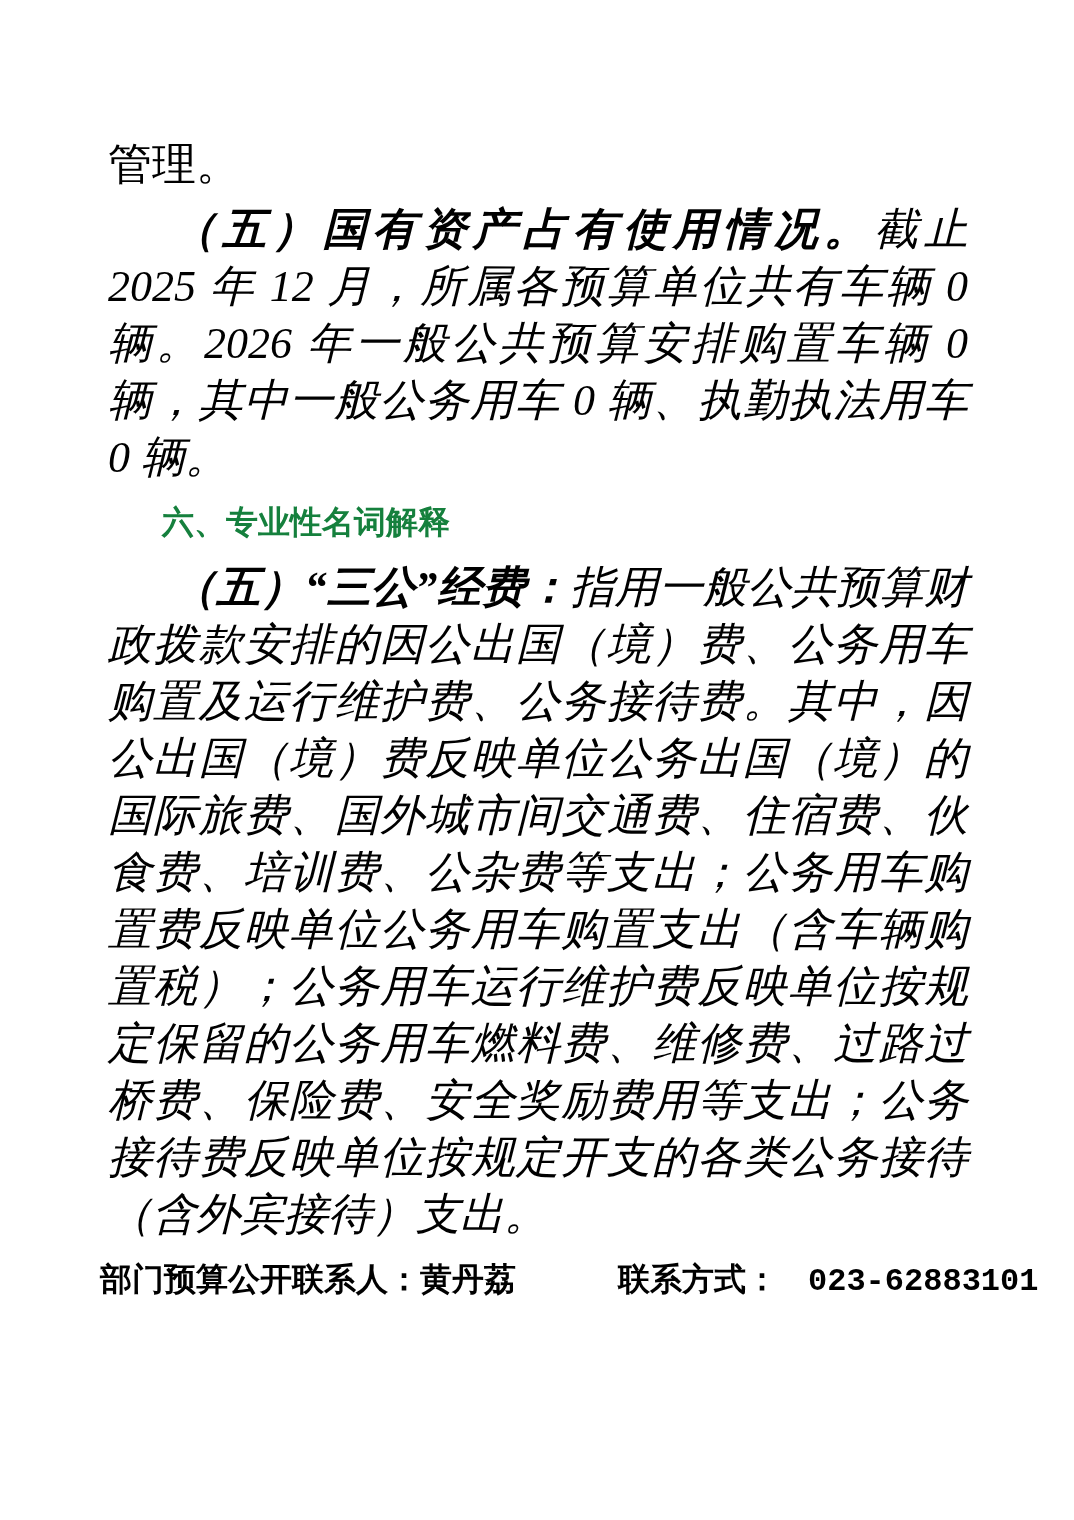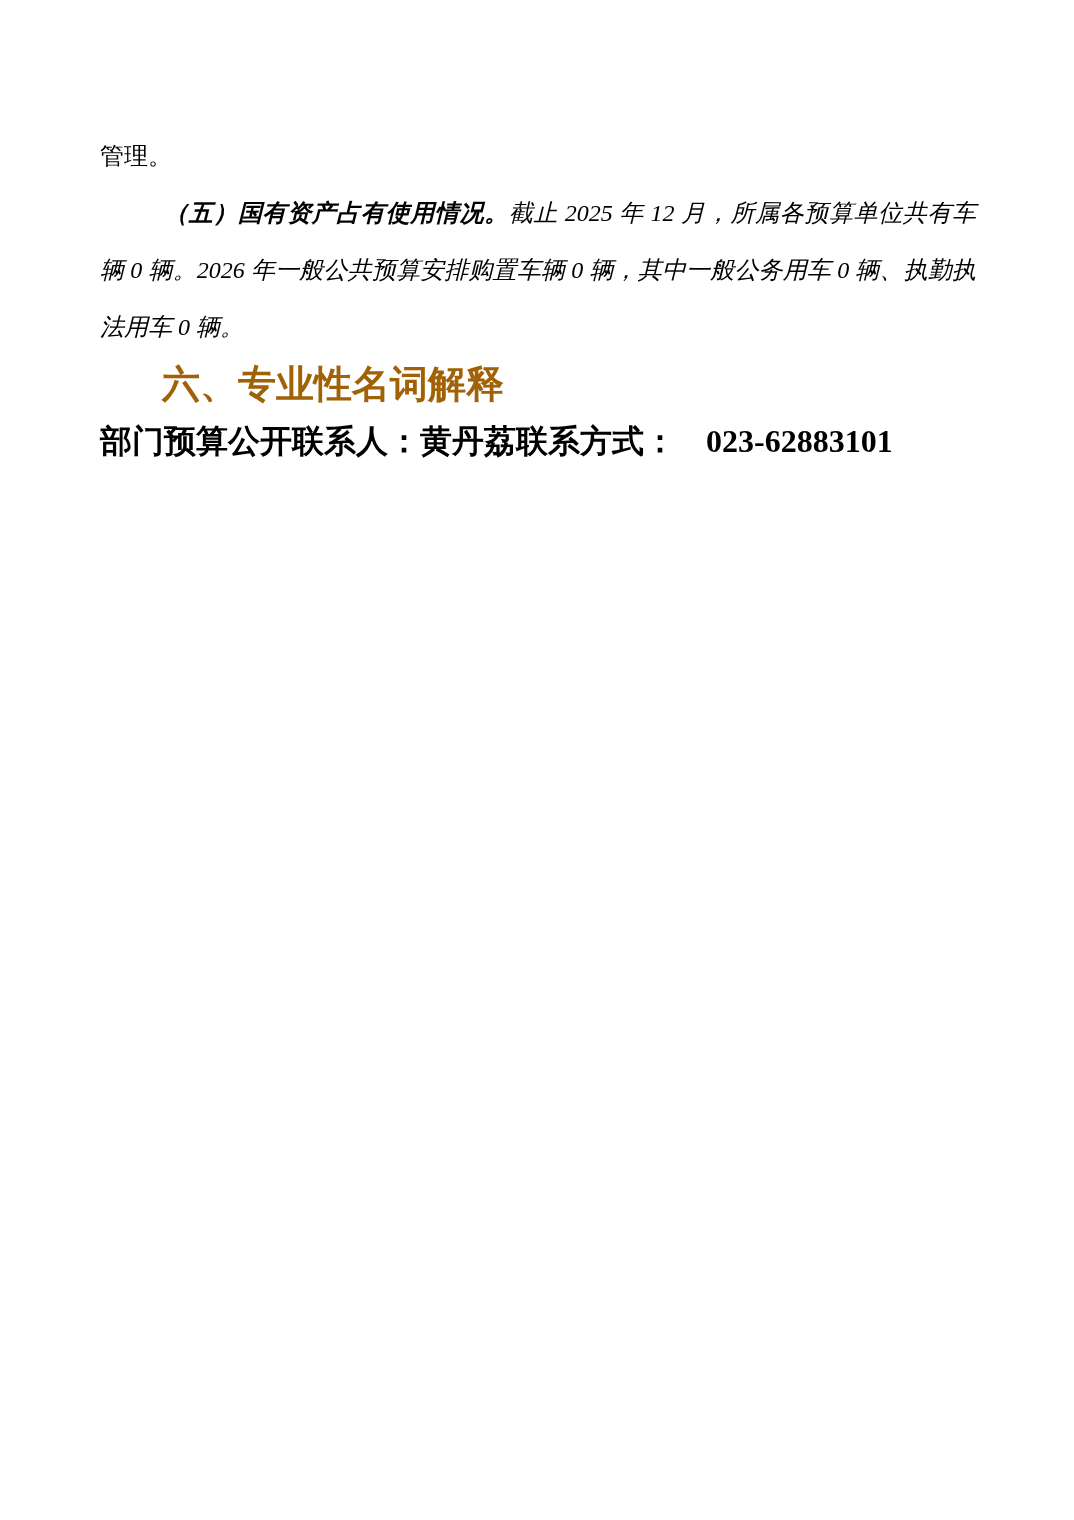--- a/index.html
+++ b/index.html
@@ -16,67 +16,69 @@
     color: #000000;
   }
   .content {
     position: absolute;
     left: 100px;
     top: 128px;
     width: 876px;
   }
   p.body {
     font-family: "Liberation Serif", "DejaVu Serif", serif;
-    font-size: 24px;
+    font-size: 44px;
     line-height: 57px;
-    margin: 0;
+    margin: 8px;
     text-align: justify;
     text-justify: inter-ideograph;
     color: #000000;
   }
   p.indent {
     text-indent: 64px;
     font-style: italic;
   }
   p.heading {
     font-family: "Liberation Sans", "DejaVu Sans", sans-serif;
     font-weight: bold;
-    font-size: 38px;
+    font-size: 32px;
     line-height: 57px;
     margin: 0;
     text-indent: 62px;
-    color: #a16207;
+    color: #15803d;
   }
   .lead {
     font-weight: bold;
   }
   p.footer-line {
     font-family: "Liberation Sans", "DejaVu Sans", sans-serif;
     font-weight: bold;
     font-size: 32px;
     line-height: 57px;
     margin: 0;
     white-space: nowrap;
     color: #000000;
   }
   .footer-method {
     display: inline-block;
+    margin-left: 102px;
   }
   .footer-phone {
     display: inline-block;
     margin-left: 30px;
-    font-family: Liberation Serif, serif;
+    font-family: Liberation Mono, monospace;
     font-weight: bold;
   }
 </style>
 </head>
 <body>
 
 <div class="page">
   <div class="content">
     <div>
         <p class="body"><span>管理。</span></p>
         <p class="body indent"><span class="lead">（五）国有资产占有使用情况。</span><span>截止 2025 年 12 月，所属各预算单位共有车辆 0 辆。2026 年一般公共预算安排购置车辆 0 辆，其中一般公务用车 0 辆、执勤执法用车 0 辆。</span></p>
         <p class="heading"><span class="lead">六、专业性名词解释</span></p>
+        <p class="body indent"><span class="lead">（五）“三公”经费：</span><span>指用一般公共预算财政拨款安排的因公出国（境）费、公务用车购置及运行维护费、公务接待费。其中，因公出国（境）费反映单位公务出国（境）的国际旅费、国外城市间交通费、住宿费、伙食费、培训费、公杂费等支出；公务用车购置费反映单位公务用车购置支出（含车辆购置税）；公务用车运行维护费反映单位按规定保留的公务用车燃料费、维修费、过路过桥费、保险费、安全奖励费用等支出；公务接待费反映单位按规定开支的各类公务接待（含外宾接待）支出。</span></p>
       </div>
     <p class="footer-line"><span>部门预算公开联系人：</span><span>黄丹荔</span><span class="footer-method">联系方式：</span><span class="footer-phone">023-62883101</span></p>
   </div>
 </div>
 
 </body></html>

